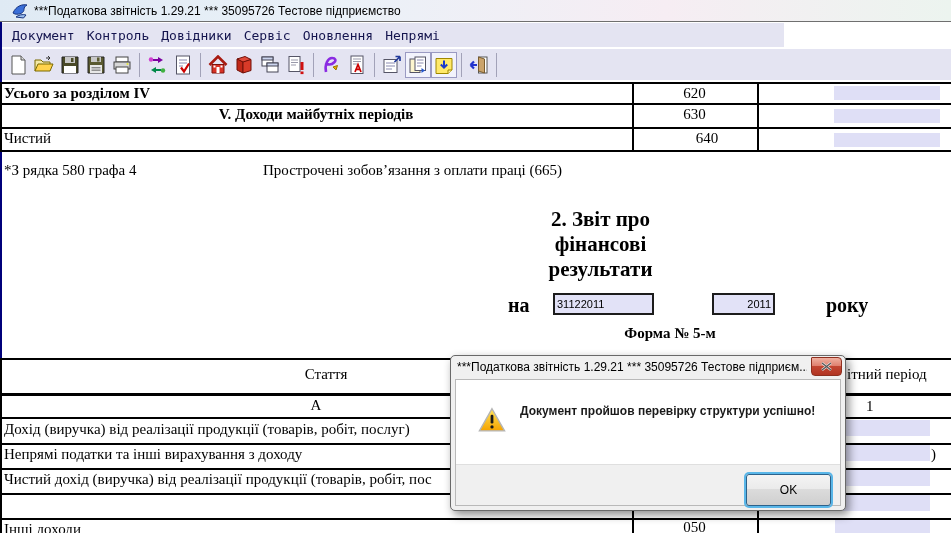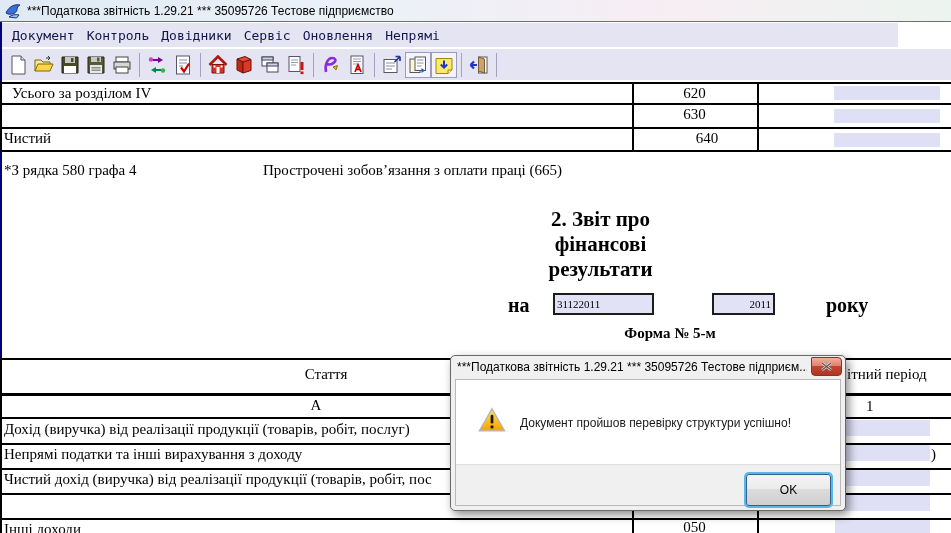--- a/index.html
+++ b/index.html
@@ -6,26 +6,26 @@
   body { background:#888; font-family:"Liberation Sans", sans-serif; }
   #stage {
     position:relative; width:951px; height:533px; overflow:hidden;
     background:#ffffff;
   }
   
   .titlebar {
     position:absolute; left:0; top:0; width:951px; height:22px;
     background:linear-gradient(90deg,#dfeaf4 0%,#eaf1f8 35%,#f6edf3 70%,#ecf4ef 100%);
     border-bottom:1px solid #6f6f6f;
-    display:flex; align-items:center; gap:6px; padding-left:5px;
+    display:flex; align-items:center; gap:6px; padding-left:12px;
     font-size:12px; color:#000;
   }
   .win-left-border { position:absolute; left:0; top:22px; width:2px; height:511px; background:#00007a; }
   .menubar {
-    position:absolute; left:2px; top:23px; width:896px; height:25px;
+    position:absolute; left:2px; top:23px; width:782px; height:25px;
     background:#e4e4f2; display:flex; align-items:center; padding-left:4px;
     border-bottom:1px solid #ffffff;
   }
   .menu-item {
     font-family:"DejaVu Sans Mono", monospace; font-size:13px; color:#14144e;
     padding:3px 6px; cursor:default;
   }
   .toolbar {
     position:absolute; left:2px; top:49px; width:949px; height:31px;
     background:#e4e4f2; display:flex; align-items:center; padding-left:3px;
@@ -34,28 +34,28 @@
     width:26px; height:26px; display:flex; align-items:center; justify-content:center;
     border:1px solid transparent;
   }
   .tb-btn.pressed { border:1px solid #9a9ac2; background:#f2f3fc; }
   .tb-sep { width:1px; height:24px; background:#a2a2b8; margin:0 4px; }
   
   .doc, .doc-b { font-family:"Liberation Serif", serif; color:#000; }
   .hline { position:absolute; left:0; width:951px; background:#000; height:2px; }
   .vline { position:absolute; width:2px; background:#000; }
   .cell-text { position:absolute; font-size:15px; white-space:nowrap; }
-  .bold { font-weight:normal;margin-left:8px; }
+  .bold { font-weight:bold; }
   .center { text-align:center; }
   .field {
     position:absolute; background:#dfdff6; border:none;
   }
   .edit {
     position:absolute; background:#e2e2f7; border:2px solid #1c1c1c;
-    font-family:Liberation Serif, serif; font-size:11px; color:#000;
+    font-family:Liberation Sans, sans-serif; font-size:11px; color:#000;
     padding:0 2px; outline:none;
   }
   .report-title {
     position:absolute; left:513px; top:207px; width:175px;
     font-size:21px; font-weight:bold; text-align:center; line-height:25px;
   }
   .big-label { position:absolute; font-size:20px; font-weight:bold; }
   .form-label { position:absolute; left:590px; top:325px; width:160px; text-align:center; font-size:15px; font-weight:bold; }
   
   .dialog {
@@ -81,21 +81,21 @@
     position:absolute; left:0; right:0; bottom:0; height:41px;
     background:#f0f0f0; border-top:1px solid #dfdfdf;
   }
   .ok-btn {
     position:absolute; right:9px; top:9px; width:85px; height:32px;
     background:linear-gradient(#f4f4f4 0%,#ebebeb 45%,#dcdcdc 46%,#cfcfcf 100%);
     border:1px solid #2c628b; border-radius:3px;
     box-shadow:0 0 0 2px #59b6e8;
     font-size:12px; color:#000; display:flex; align-items:center; justify-content:center;
   }
-  .dlg-msg { position:absolute; left:64px; top:36px; font-size:12px; color:#1a1a1a; }
+  .dlg-msg { position:absolute; left:64px; top:24px; font-size:12px; color:#1a1a1a;font-weight:bold; }
   .warn-icon { position:absolute; left:22px; top:27px; }
 </style>
 </head>
 <body>
 
 <div id="stage">
 
   <div class="titlebar">
     <span style="display:inline-flex;">
       <svg width="16" height="16" viewBox="0 0 16 16">
@@ -260,20 +260,21 @@
   <div class="hline" style="top:127px;"></div>
   <div class="hline" style="top:150px;"></div>
   <div class="vline" style="left:0; top:82px; height:70px;"></div>
   <div class="vline" style="left:632px; top:82px; height:70px;"></div>
   <div class="vline" style="left:757px; top:82px; height:70px;"></div>
 
   <div class="doc cell-text bold" style="left:4px; top:85px;">Усього за розділом IV</div>
   <div class="doc cell-text center" style="left:632px; top:85px; width:125px;">620</div>
   <div class="field" style="left:834px; top:86px; width:106px; height:14px;"></div>
 
+  <div class="doc cell-text bold center" style="left:0; top:106px; width:632px;">V. Доходи майбутніх періодів</div>
   <div class="doc cell-text center" style="left:632px; top:106px; width:125px;">630</div>
   <div class="field" style="left:834px; top:109px; width:106px; height:14px;"></div>
 
   <div class="doc cell-text" style="left:4px; top:130px;">Чистий</div>
   <div class="doc cell-text center" style="left:632px; top:130px; width:150px;">640</div>
   <div class="field" style="left:834px; top:133px; width:106px; height:14px;"></div>
 
   <div class="doc cell-text" style="left:4px; top:162px;">*З рядка 580 графа 4</div>
   <div class="doc cell-text" style="left:263px; top:162px;">Прострочені зобов’язання з оплати праці (665)</div>
 

